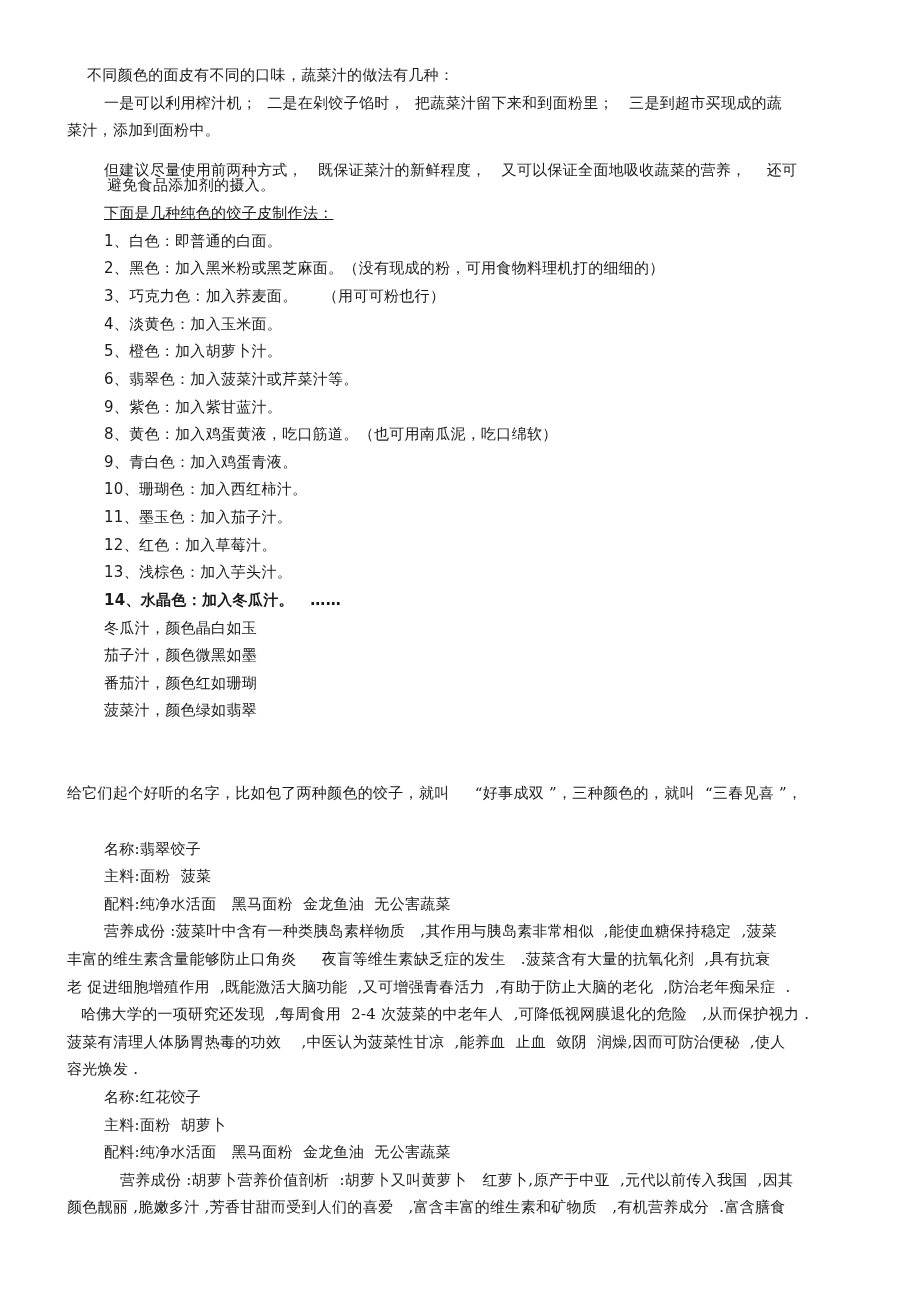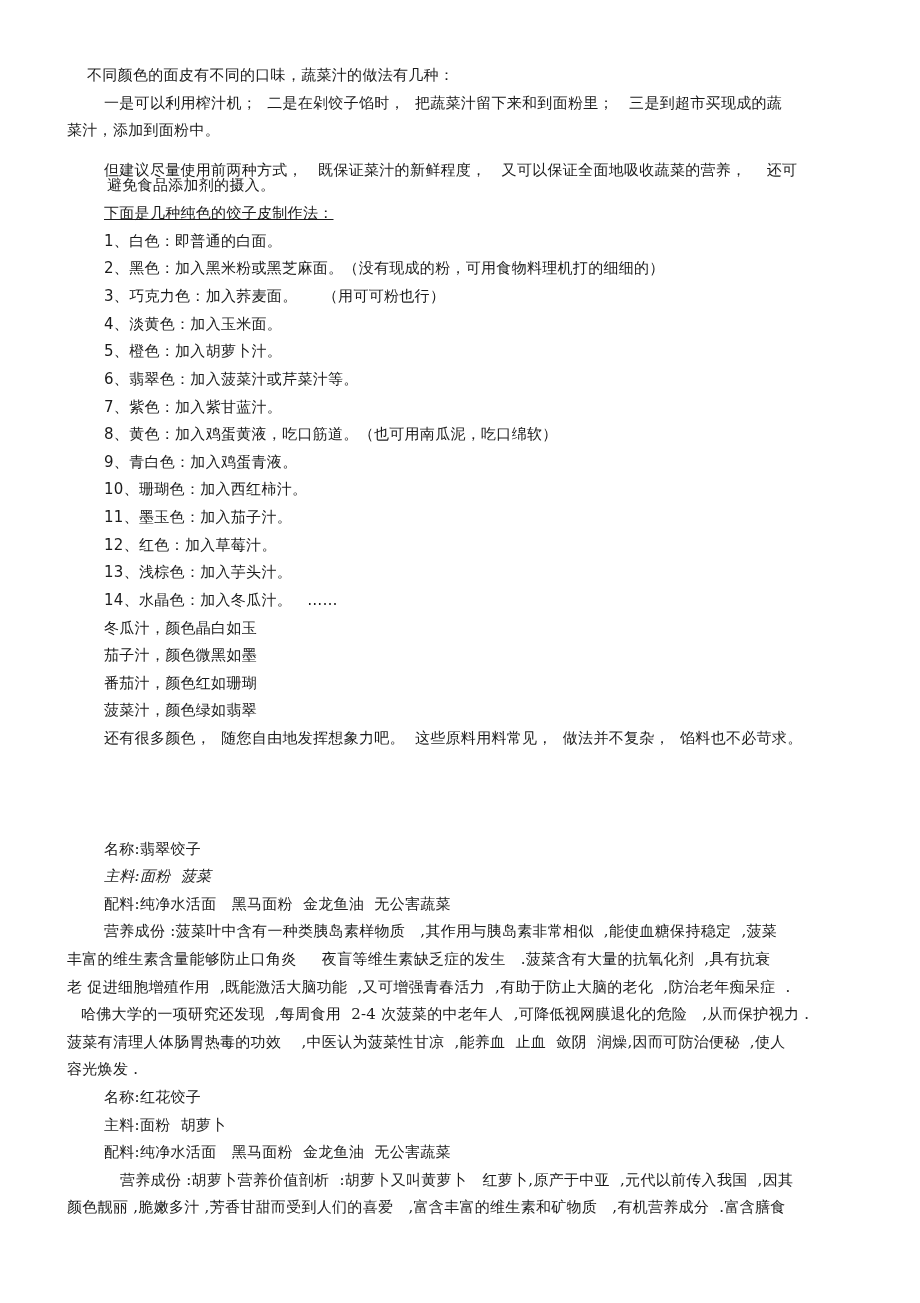--- a/index.html
+++ b/index.html
@@ -21,42 +21,42 @@
   <div class="ln" style="left:55px;top:176px;margin-left:40px;">避免食品添加剂的摄入。</div>
   <div class="ln" style="left:92px;top:204px;text-decoration:underline;">下面是几种纯色的饺子皮制作法：</div>
 
   <div>
     <div class="ln sans" style="left:92px;top:232px;">1、白色：即普通的白面。</div>
     <div class="ln sans" style="left:92px;top:259px;">2、黑色：加入黑米粉或黑芝麻面。（没有现成的粉，可用食物料理机打的细细的）</div>
     <div class="ln sans" style="left:92px;top:287px;">3、巧克力色：加入荞麦面。     （用可可粉也行）</div>
     <div class="ln sans" style="left:92px;top:315px;">4、淡黄色：加入玉米面。</div>
     <div class="ln sans" style="left:92px;top:342px;">5、橙色：加入胡萝卜汁。</div>
     <div class="ln sans" style="left:92px;top:370px;">6、翡翠色：加入菠菜汁或芹菜汁等。</div>
-    <div class="ln sans" style="left:92px;top:398px;">7、紫色：加入紫甘蓝汁。</div>
+    <div class="ln sans" style="left:92px;top:398px;">9、紫色：加入紫甘蓝汁。</div>
     <div class="ln sans" style="left:92px;top:425px;">8、黄色：加入鸡蛋黄液，吃口筋道。（也可用南瓜泥，吃口绵软）</div>
     <div class="ln sans" style="left:92px;top:453px;">9、青白色：加入鸡蛋青液。</div>
     <div class="ln sans" style="left:92px;top:480px;">10、珊瑚色：加入西红柿汁。</div>
     <div class="ln sans" style="left:92px;top:508px;">11、墨玉色：加入茄子汁。</div>
     <div class="ln sans" style="left:92px;top:536px;">12、红色：加入草莓汁。</div>
     <div class="ln sans" style="left:92px;top:563px;">13、浅棕色：加入芋头汁。</div>
-    <div class="ln sans" style="left:92px;top:591px;">14、水晶色：加入冬瓜汁。   ……</div>
+    <div class="ln sans" style="left:92px;top:591px;font-weight:bold;">14、水晶色：加入冬瓜汁。   ……</div>
   </div>
 
   <div>
     <div class="ln" style="left:92px;top:619px;">冬瓜汁，颜色晶白如玉</div>
     <div class="ln" style="left:92px;top:646px;">茄子汁，颜色微黑如墨</div>
     <div class="ln" style="left:92px;top:674px;">番茄汁，颜色红如珊瑚</div>
     <div class="ln" style="left:92px;top:701px;">菠菜汁，颜色绿如翡翠</div>
   </div>
 
-  <div class="ln" style="left:92px;top:729px;">还有很多颜色，  随您自由地发挥想象力吧。  这些原料用料常见，  做法并不复杂，  馅料也不必苛求。</div>
+  <div class="ln" style="left:55px;top:784px;">给它们起个好听的名字，比如包了两种颜色的饺子，就叫     “好事成双 ”，三种颜色的，就叫  “三春见喜 ”，</div>
 
   <div>
     <div class="ln" style="left:92px;top:840px;">名称:翡翠饺子</div>
-    <div class="ln" style="left:92px;top:867px;font-style:italic;">主料:面粉  菠菜</div>
+    <div class="ln" style="left:92px;top:867px;">主料:面粉  菠菜</div>
     <div class="ln" style="left:92px;top:895px;">配料:纯净水活面   黑马面粉  金龙鱼油  无公害蔬菜</div>
     <div class="ln" style="left:92px;top:922px;">营养成份 :菠菜叶中含有一种类胰岛素样物质   ,其作用与胰岛素非常相似  ,能使血糖保持稳定  ,菠菜</div>
     <div class="ln" style="left:55px;top:950px;">丰富的维生素含量能够防止口角炎     夜盲等维生素缺乏症的发生   .菠菜含有大量的抗氧化剂  ,具有抗衰</div>
     <div class="ln" style="left:55px;top:978px;">老 促进细胞增殖作用  ,既能激活大脑功能  ,又可增强青春活力  ,有助于防止大脑的老化  ,防治老年痴呆症  .</div>
     <div class="ln" style="left:55px;top:1005px;padding-left:14px;">哈佛大学的一项研究还发现  ,每周食用  2-4 次菠菜的中老年人  ,可降低视网膜退化的危险   ,从而保护视力 .</div>
     <div class="ln" style="left:55px;top:1033px;">菠菜有清理人体肠胃热毒的功效    ,中医认为菠菜性甘凉  ,能养血  止血  敛阴  润燥,因而可防治便秘  ,使人</div>
     <div class="ln" style="left:55px;top:1060px;">容光焕发 .</div>
   </div>
 
   <div>

